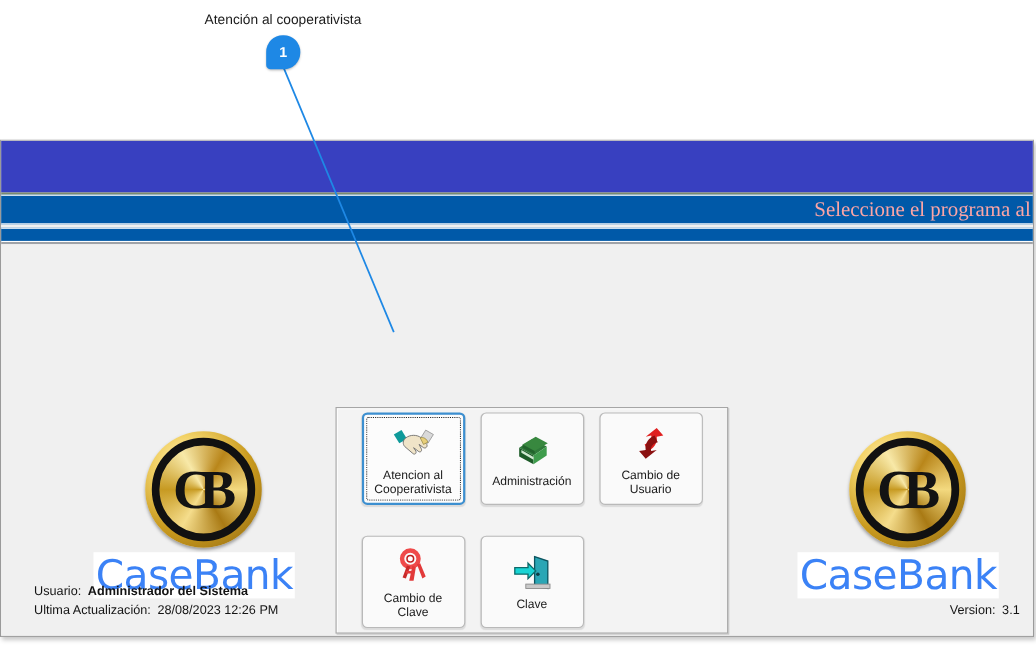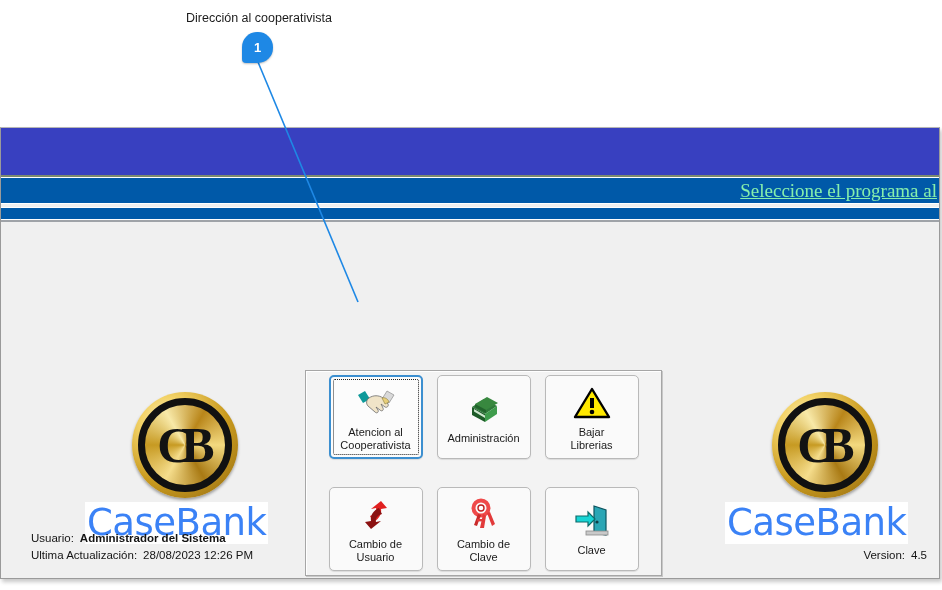--- a/index.html
+++ b/index.html
@@ -47,23 +47,22 @@
   .hdr-sep1 { height: 2px; background: #7b8a6e; }
   .hdr-blue1 {
     height: 27px; background: #0059a8;
     border-top: 1px solid #ffffff;
     border-bottom: 1px solid #ffffff;
     position: relative;
   }
   .hdr-title {
     position: absolute; right: 2px; top: 1px;
     font-family: "Liberation Serif", serif;
-    font-size: 19px; color: #86efac; white-space: nowrap;
+    font-size: 19px; color: #fca5a5; white-space: nowrap;
     line-height: 24px;
-    text-decoration: underline;
   }
   .hdr-gap { height: 3px; background: #f0f0f0; }
   .hdr-blue2 { height: 13px; background: #0059a8; border-top:1px solid #ffffff; border-bottom: 1px solid #ffffff; }
   .hdr-sep2 { height: 2px; background: #9fa3a8; }
 
   
   .app-body { position: relative; height: 356px; background: #f0f0f0; }
 
   
   .logo { position: absolute; width: 200px; text-align: left; }
@@ -147,21 +146,21 @@
   .f-key { display: inline-block; }
   .f-val { margin-left: 6px; }
   .f-val.bold { font-weight: bold; }
   .footer-right .f-key { display:inline-block; }
 </style>
 </head>
 <body>
 
 <div id="root">
 
-  <div class="anno-label">Dirección al cooperativista</div>
+  <div class="anno-label">Atención al cooperativista</div>
   <svg class="anno-line">
     <line x1="258" y1="62" x2="358" y2="302" stroke="#1e88e5" stroke-width="1.6"></line>
   </svg>
   <div class="anno-badge">1</div>
 
   <div class="app-window">
 
     <div class="hdr-purple"></div>
     <div class="hdr-sep1"></div>
     <div class="hdr-blue1">
@@ -210,31 +209,20 @@
                 <path d="M8 16 L21 23 L21 31 L8 24 Z" fill="#1d5b28"></path>
                 <path d="M21 23 L33 15 L33 23 L21 31 Z" fill="#3e9c4c"></path>
                 <path d="M10 18 L21 24.5 L21 27 L10 20.5 Z" fill="#cfe8cf"></path>
                 <path d="M11 13 L23 6 L34 12 L22 19 Z" fill="#38883f"></path>
                 <path d="M11 13 L22 19 L22 22 L11 16 Z" fill="#22642c"></path>
               </svg>
             </div>
             <div class="menu-label">Administración</div>
           </div>
 
-          <div class="menu-btn">
-            <div class="menu-icon">
-              <svg width="38" height="34" viewBox="0 0 38 34">
-                <path d="M19 3 L36 31 L2 31 Z" fill="#ffe800" stroke="#000000" stroke-width="2.4" stroke-linejoin="round"></path>
-                <rect x="17" y="12" width="4" height="10" fill="#000000"></rect>
-                <circle cx="19" cy="26" r="2.3" fill="#000000"></circle>
-              </svg>
-            </div>
-            <div class="menu-label">Bajar
-Librerias</div>
-          </div>
 
           <div class="menu-btn">
             <div class="menu-icon">
               <svg width="38" height="36" viewBox="0 0 38 36">
                 <path d="M24 4 L30 11 L24 12 C25 18, 21 23, 16 25 L13 19 C17 18, 20 15, 19 11 L14 12 Z" fill="#e02020"></path>
                 <path d="M14 32 L8 25 L14 24 C13 18, 17 13, 22 11 L25 17 C21 18, 18 21, 19 25 L24 24 Z" fill="#8b1111"></path>
               </svg>
             </div>
             <div class="menu-label">Cambio de
 Usuario</div>
@@ -274,19 +262,19 @@
         <div class="f-row">
           <span class="f-key">Usuario:</span><span class="f-val bold">Administrador del Sistema</span>
         </div>
         <div class="f-row">
           <span class="f-key">Ultima Actualización:</span><span class="f-val">28/08/2023 12:26 PM</span>
         </div>
       </div>
 
       <div class="footer-right">
         <div class="f-row">
-          <span class="f-key">Version:</span><span class="f-val">4.5</span>
+          <span class="f-key">Version:</span><span class="f-val">3.1</span>
         </div>
       </div>
 
     </div>
   </div>
 </div>
 
 </body></html>

